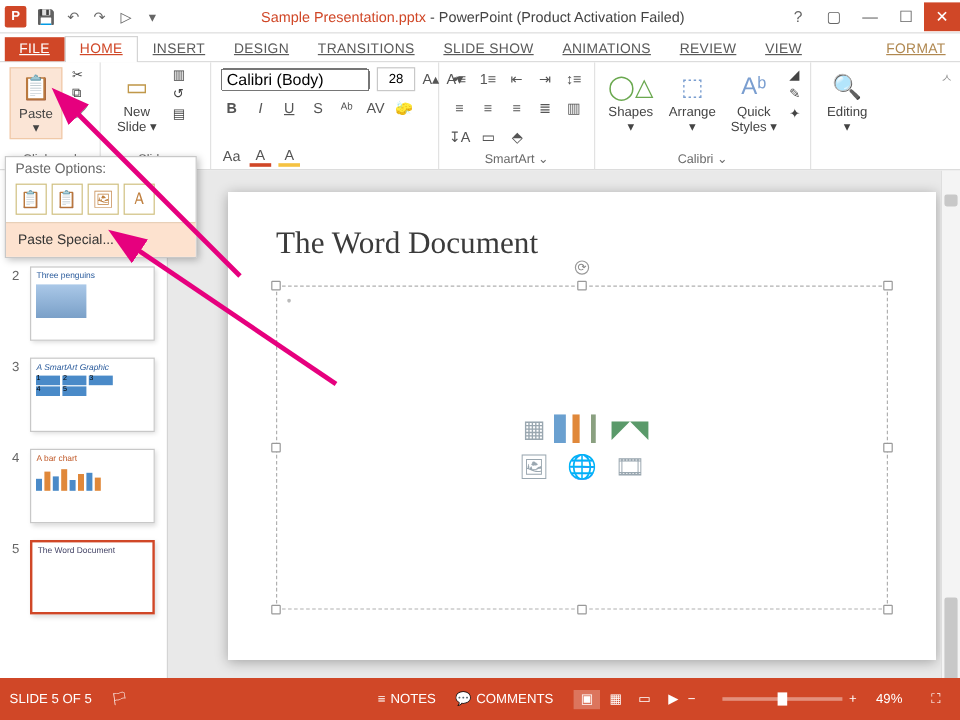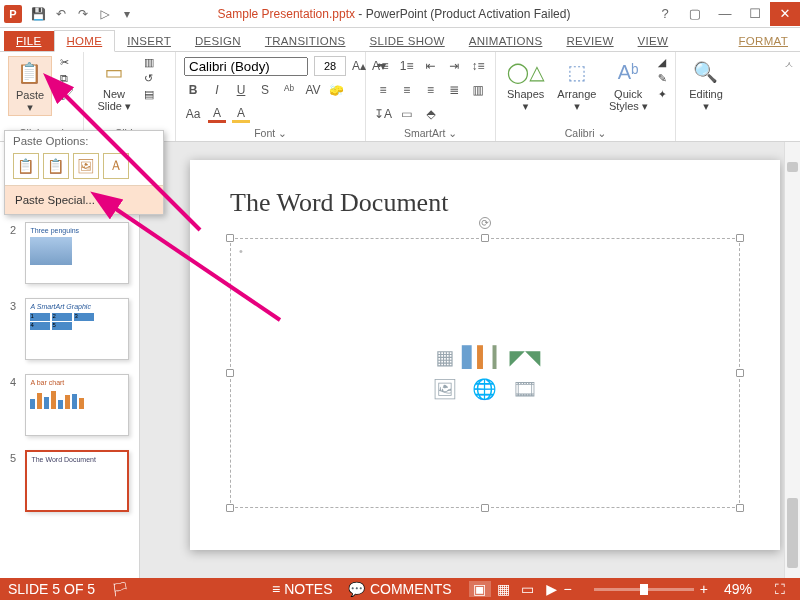--- a/index.html
+++ b/index.html
@@ -69,21 +69,21 @@
 .ph .h-w{left:-5px;top:50%;margin-top:-4px;} .ph .h-e{right:-5px;top:50%;margin-top:-4px;}
 .ph .h-sw{left:-5px;bottom:-5px;} .ph .h-s{left:50%;bottom:-5px;margin-left:-4px;} .ph .h-se{right:-5px;bottom:-5px;}
 .ph .rot{position:absolute;left:50%;top:-22px;margin-left:-6px;width:12px;height:12px;border:1px solid #999;border-radius:50%;background:#fff;color:#888;font-size:9px;display:flex;align-items:center;justify-content:center;}
 .ph .icons{position:absolute;left:50%;top:50%;transform:translate(-50%,-50%);display:grid;grid-template-columns:repeat(3,34px);gap:6px;}
 .ph .icons .pi{width:34px;height:26px;display:flex;align-items:center;justify-content:center;color:#9aa7b0;font-size:20px;}
 .scroll-v{position:absolute;right:0;top:0;bottom:0;width:16px;background:#f4f4f4;border-left:1px solid #dedede;}
 .scroll-v .sthumb{position:absolute;left:2px;right:2px;top:20px;height:10px;background:#c8c8c8;border-radius:2px;}
 .scroll-v .sbot{position:absolute;left:2px;right:2px;bottom:10px;height:70px;background:#c8c8c8;border-radius:2px;}
 
 
-.statusbar{ position:absolute; left:0;right:0;bottom:0;height:22px;background:#d04727;color:#fff;display:flex;align-items:center;font-size:14px;padding:0 8px;}
+.statusbar{ position:absolute; left:0;right:0;bottom:0;height:35px;background:#d04727;color:#fff;display:flex;align-items:center;font-size:11px;padding:0 8px;}
 .statusbar .seg{margin-right:16px; display:flex; align-items:center; gap:4px;}
 .statusbar .spacer{flex:1;}
 .statusbar .vbtn{width:22px;height:16px;display:flex;align-items:center;justify-content:center;margin:0 1px;}
 .statusbar .vbtn.active{background:rgba(255,255,255,.25);}
 .statusbar .zoomtrack{width:100px;height:3px;background:rgba(255,255,255,.4);position:relative;margin:0 6px;}
 .statusbar .zoomtrack .zthumb{position:absolute;left:46px;top:-4px;width:8px;height:11px;background:#fff;}
 
 
 .arrow{position:absolute;z-index:60;pointer-events:none;}
 </style>
@@ -180,21 +180,21 @@
             <i>I</i>
           </span>
         <span class="mi">
             <u>U</u>
           </span>
         <span class="mi">S</span>
         <span class="mi">ᴬᵇ</span>
         <span class="mi">AV</span>
         <span class="mi">🧽</span>
       </div>
-      <div class="minirow" style="margin-top:4px;">
+      <div class="minirow" style="margin-top:20px;">
         <span class="mi">Aa</span>
         <span class="mi" style="border-bottom:3px solid #d04727;">A</span>
         <span class="mi" style="border-bottom:3px solid #f5c242;">A</span>
       </div>
     </div>
     <div class="label"><span>Font</span> ⌄</div>
   </div>
 
   <div class="group" style="width:130px;">
     <div>

